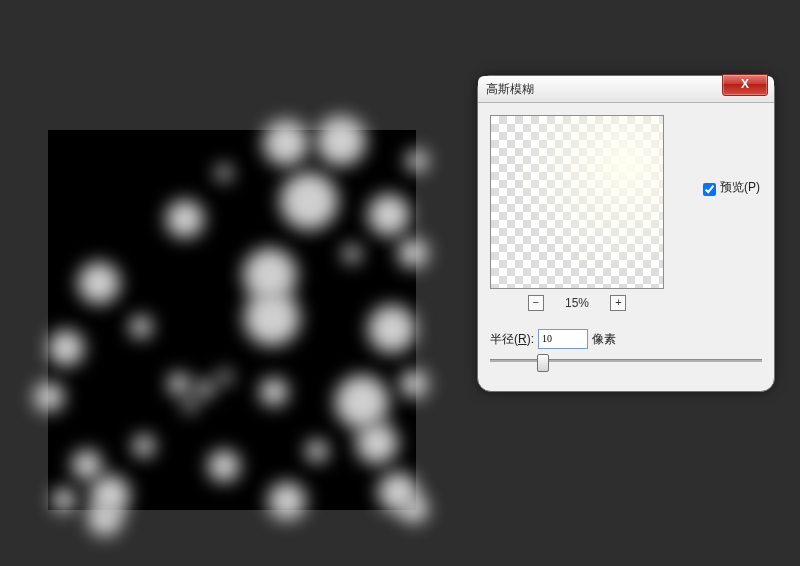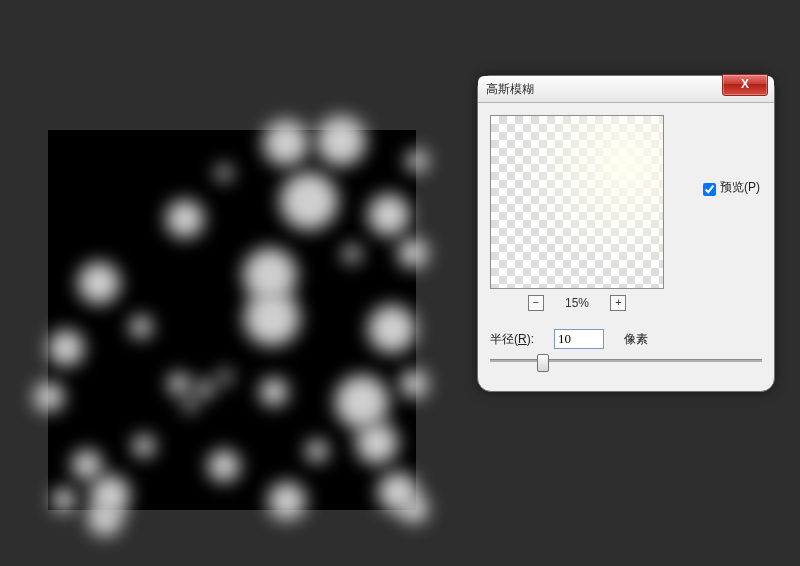--- a/index.html
+++ b/index.html
@@ -23,23 +23,23 @@
   .zbtn{display:inline-block;width:14px;height:14px;border:1px solid #7a7a7a;background:#fafafa;line-height:12px;font-family:Arial;font-size:11px;text-align:center;vertical-align:middle;margin:0 10px}
   .zoomval{display:inline-block;vertical-align:middle;min-width:40px}
 
   .btn{width:80px;height:22px;border:1px solid #8a8a8a;border-radius:3px;background:linear-gradient(#fff,#e3e3e3);text-align:center;line-height:20px;color:#222;box-shadow:0 0 0 1px #fff inset}
   .btn.primary{border-color:#3b7fbf;box-shadow:0 0 0 1px #bfe0ff inset,0 0 3px rgba(60,140,220,0.7)}
   .btn-ok{position:absolute;right:12px;top:12px}
   .btn-cancel{position:absolute;right:12px;top:42px}
   .chk{position:absolute;right:14px;top:76px;display:flex;align-items:flex-end;gap:4px;color:#222}
   .chk input{margin:0}
 
-  .radiusrow{position:absolute;left:12px;top:226px;display:flex;align-items:center;gap:20px;color:#222}
+  .radiusrow{position:absolute;left:12px;top:226px;display:flex;align-items:center;gap:4px;color:#222}
   .radiusrow u{text-decoration:underline}
-  .rin{width:42px;height:18px;border:1px solid #7a9ac9;background:#fff;padding:0 3px;font-family:Tahoma;font-size:13px;line-height:18px}
+  .rin{width:42px;height:18px;border:1px solid #7a9ac9;background:#fff;padding:0 3px;font-family:Tahoma;font-size:10px;line-height:18px}
 
   .slider{position:absolute;left:12px;top:250px;width:272px;height:14px}
   .track{position:absolute;left:0;right:0;top:6px;height:2px;background:#b0b0b0;border-top:1px solid #8a8a8a}
   .thumb{position:absolute;top:1px;width:10px;height:16px;background:linear-gradient(#fcfcfc,#d6d6d6);border:1px solid #707070;border-radius:2px}
   .spacer{height:262px}
 </style>
 </head>
 <body>
 
 <div class="canvas" id="canvas">

